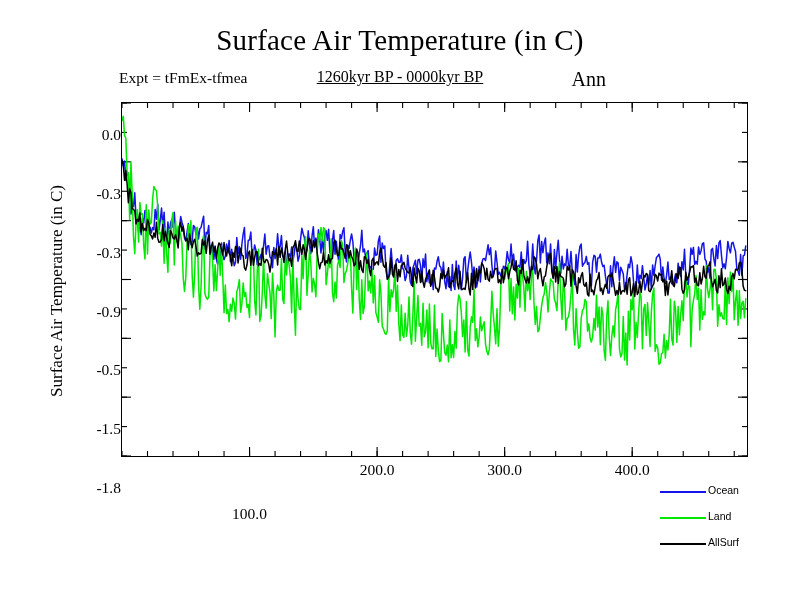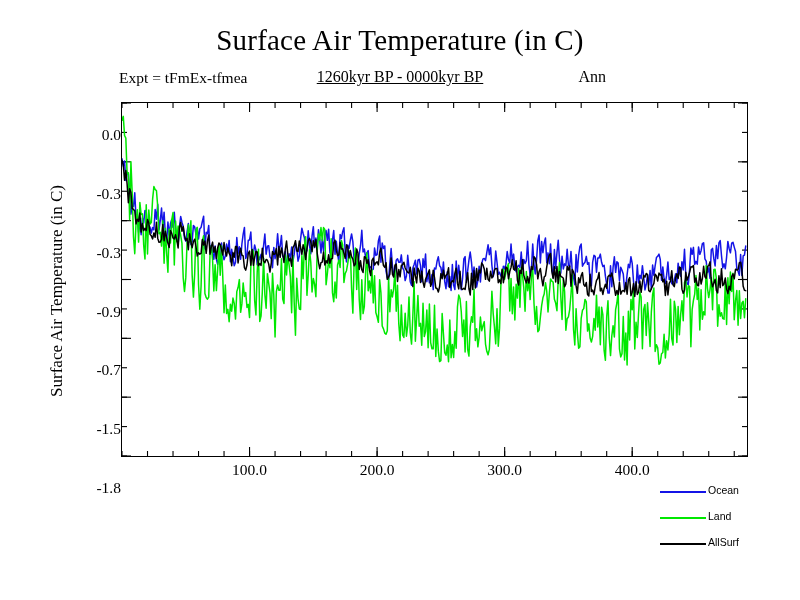--- a/index.html
+++ b/index.html
@@ -23,21 +23,21 @@
     position:absolute;top:68px;left:0;width:800px;
     text-align:center;
     font-size:16px;color:#000;text-decoration:underline;
   }
   .expt{
     position:absolute;left:119px;top:69px;
     font-size:15.5px;color:#000;white-space:nowrap;
   }
   .season{
     position:absolute;right:33px;top:68px;
-    font-size:16px;color:#000;
+    font-size:20px;color:#000;
   }
 
   .ylabel{
     position:absolute;
     left:-108px;top:281px;
     width:330px;text-align:center;
     font-size:17px;color:#000;
     transform:rotate(-90deg);
     transform-origin:center center;
     white-space:nowrap;
@@ -93,26 +93,26 @@
   <div class="expt">Expt = tFmEx-tfmea</div>
   <div class="season">Ann</div>
 
   <div class="ylabel">Surface Air Temperature (in C)</div>
 
   <div class="ytick-wrap" id="ytick-wrap">
       <div class="ytl" style="top: 103px;">0.0</div>
       <div class="ytl" style="top: 161.833px;">-0.3</div>
       <div class="ytl" style="top: 220.667px;">-0.3</div>
       <div class="ytl" style="top: 279.5px;">-0.9</div>
-      <div class="ytl" style="top: 338.333px;">-0.7</div>
+      <div class="ytl" style="top: 338.333px;">-0.5</div>
       <div class="ytl" style="top: 397.167px;">-1.5</div>
       <div class="ytl" style="top: 456px;">-1.8</div>
     </div>
   <div id="xtick-wrap">
-      <div class="xtl" style="left: 249.551px;">100.0</div>
+      <div class="xtl" style="left: 249.551px; margin-top: 44px;">100.0</div>
       <div class="xtl" style="left: 377.102px;">200.0</div>
       <div class="xtl" style="left: 504.653px;">300.0</div>
       <div class="xtl" style="left: 632.204px;">400.0</div>
     </div>
 
   <div class="plotbox">
     <svg id="plot-svg" width="625" height="353" viewBox="0 0 625 353">
         <line x1="0" x2="0" y1="0" y2="5" stroke="#000" stroke-width="1.1"></line>
         <line x1="0" x2="0" y1="353" y2="348" stroke="#000" stroke-width="1.1"></line>
         <line x1="25.51020408163265" x2="25.51020408163265" y1="0" y2="5" stroke="#000" stroke-width="1.1"></line>

